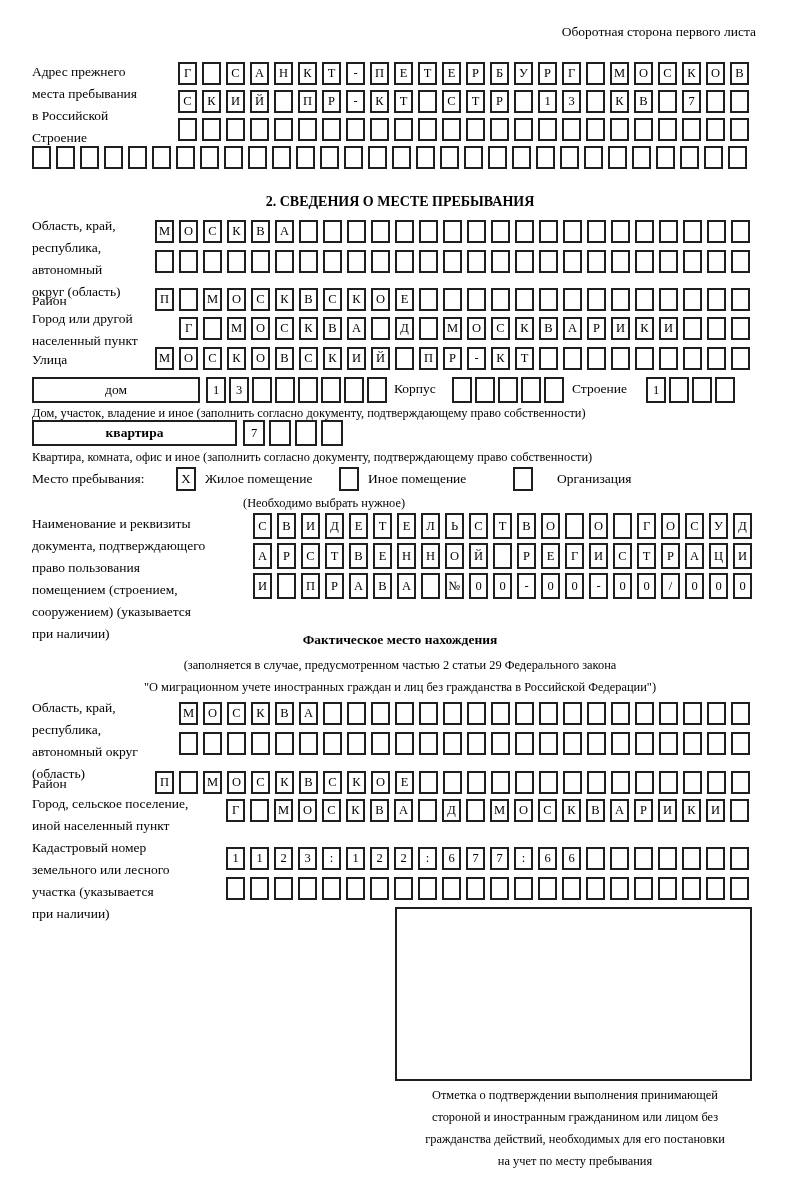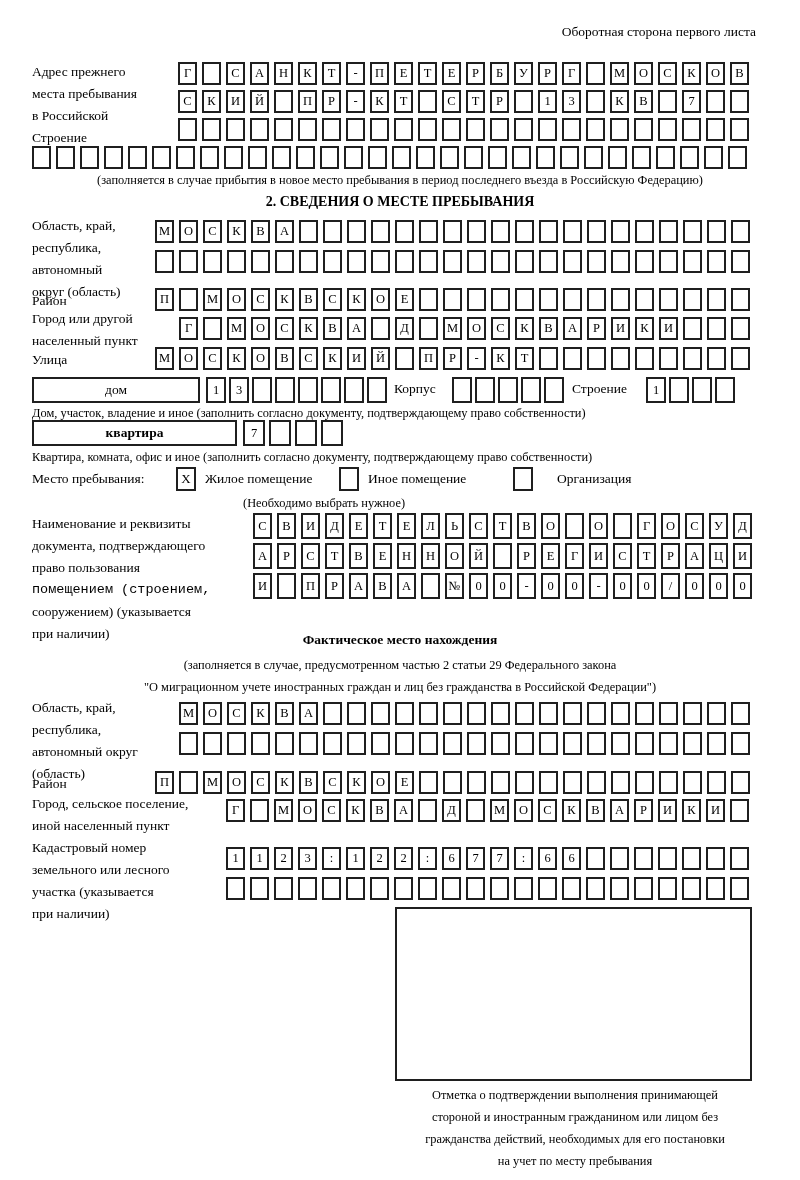--- a/index.html
+++ b/index.html
@@ -136,21 +136,20 @@
       <div class="cell"></div>
       <div class="cell"></div>
       <div class="cell"></div>
       <div class="cell"></div>
       <div class="cell"></div>
       <div class="cell"></div>
       <div class="cell"></div>
       <div class="cell"></div>
       <div class="cell"></div>
     </div>
-  <div class="note center" style="top:173px;">(заполняется в случае прибытия в новое место пребывания в период последнего въезда в Российскую Федерацию)</div>
 
   <div class="lbl bold center" style="top:194px;position:absolute;font-size:14px;">2. СВЕДЕНИЯ О МЕСТЕ ПРЕБЫВАНИЯ</div>
 
   <div class="lbl" style="top:218px;left:32px;">Область, край,</div>
   <div class="lbl" style="top:240px;left:32px;">республика,</div>
   <div class="lbl" style="top:262px;left:32px;">автономный</div>
   <div class="lbl" style="top:284px;left:32px;">округ (область)</div>
   <div class="cells" style="top:220px;left:155px;">
       <div class="cell">М</div>
       <div class="cell">О</div>
@@ -335,21 +334,21 @@
   <div class="lbl" style="top:471px;left:205px;">Жилое помещение</div>
   <div class="chk" style="top:467px;left:339px;"></div>
   <div class="lbl" style="top:471px;left:368px;">Иное помещение</div>
   <div class="chk" style="top:467px;left:513px;"></div>
   <div class="lbl" style="top:471px;left:557px;">Организация</div>
   <div class="note" style="top:496px;left:243px;">(Необходимо выбрать нужное)</div>
 
   <div class="lbl" style="top:516px;left:32px;">Наименование и реквизиты</div>
   <div class="lbl" style="top:538px;left:32px;">документа, подтверждающего</div>
   <div class="lbl" style="top:560px;left:32px;">право пользования</div>
-  <div class="lbl" style="top:582px;left:32px;font-family:Liberation Mono, monospace;">помещением (строением,</div>
+  <div class="lbl" style="top:582px;left:32px;">помещением (строением,</div>
   <div class="lbl" style="top:604px;left:32px;">сооружением) (указывается</div>
   <div class="lbl" style="top:626px;left:32px;">при наличии)</div>
   <div class="cells h26" style="top:513px;left:253px;">
       <div class="cell">С</div>
       <div class="cell">В</div>
       <div class="cell">И</div>
       <div class="cell">Д</div>
       <div class="cell">Е</div>
       <div class="cell">Т</div>
       <div class="cell">Е</div>

